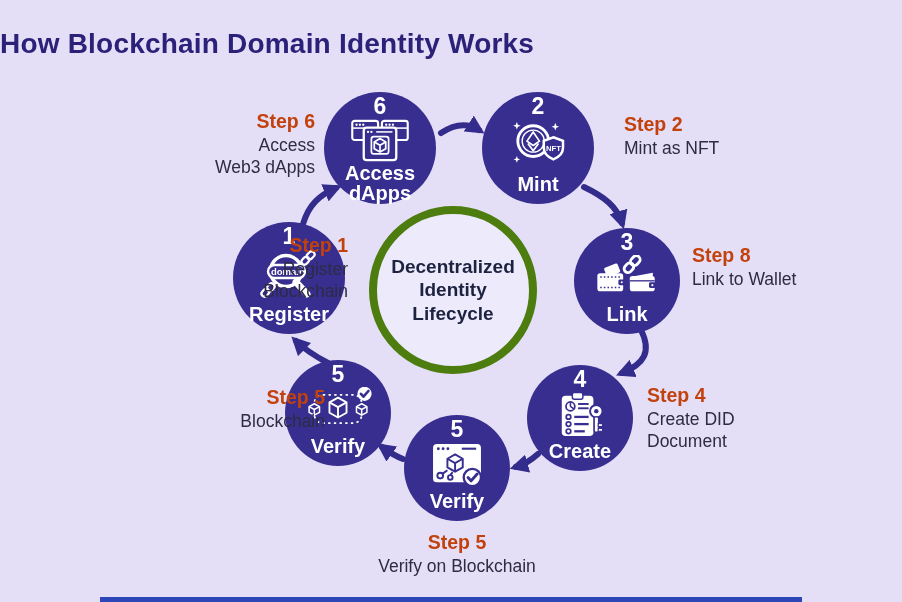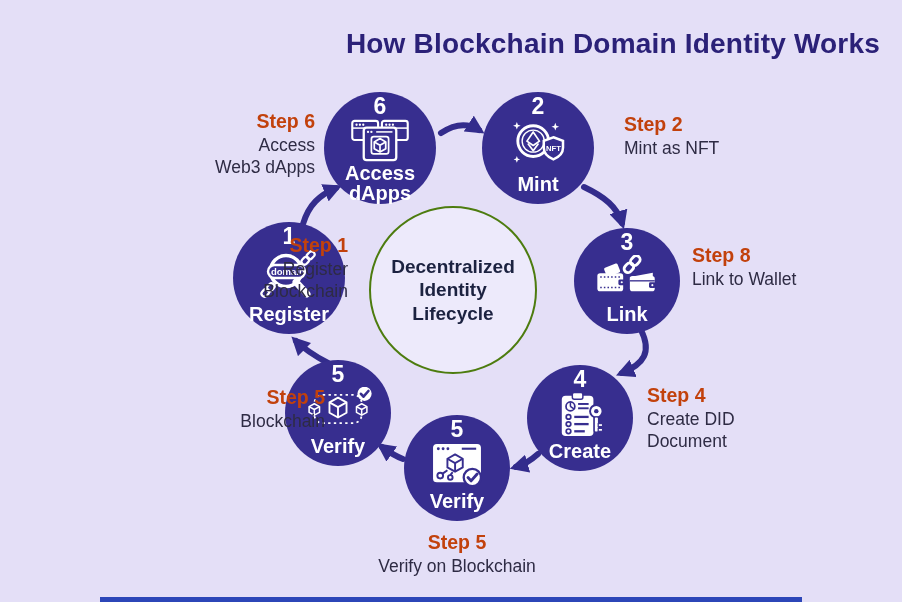--- a/index.html
+++ b/index.html
@@ -5,28 +5,28 @@
   html,body{margin:0;padding:0;}
   body{
     width:902px;height:602px;position:relative;overflow:hidden;
     background:#e4dff7;
     font-family:"Liberation Sans", sans-serif;
     -webkit-font-smoothing:antialiased;
   }
   .stage{position:absolute;inset:0;}
 
   .title{
-    position:absolute;top:28px;left:0;width:880px;text-align:right;
+    position:absolute;top:28px;left:0;width:880px;text-align:left;
     font-size:28px;font-weight:bold;color:#2b2178;letter-spacing:.2px;
   }
 
   
   .center-circle{
     position:absolute;left:369px;top:206px;width:168px;height:168px;
-    border-radius:50%;border:2px solid #4d7c0f;background:#edeafb;
+    border-radius:50%;border:8px solid #4d7c0f;background:#edeafb;
     box-sizing:border-box;display:flex;align-items:center;justify-content:center;
   }
   .center-circle .ctext{
     text-align:center;font-weight:bold;color:#1c2240;font-size:19px;line-height:1.22;
   }
   .center-circle .ctext span{display:block;}
 
   
   svg.arrows{position:absolute;left:0;top:0;width:902px;height:602px;z-index:1;}
 

